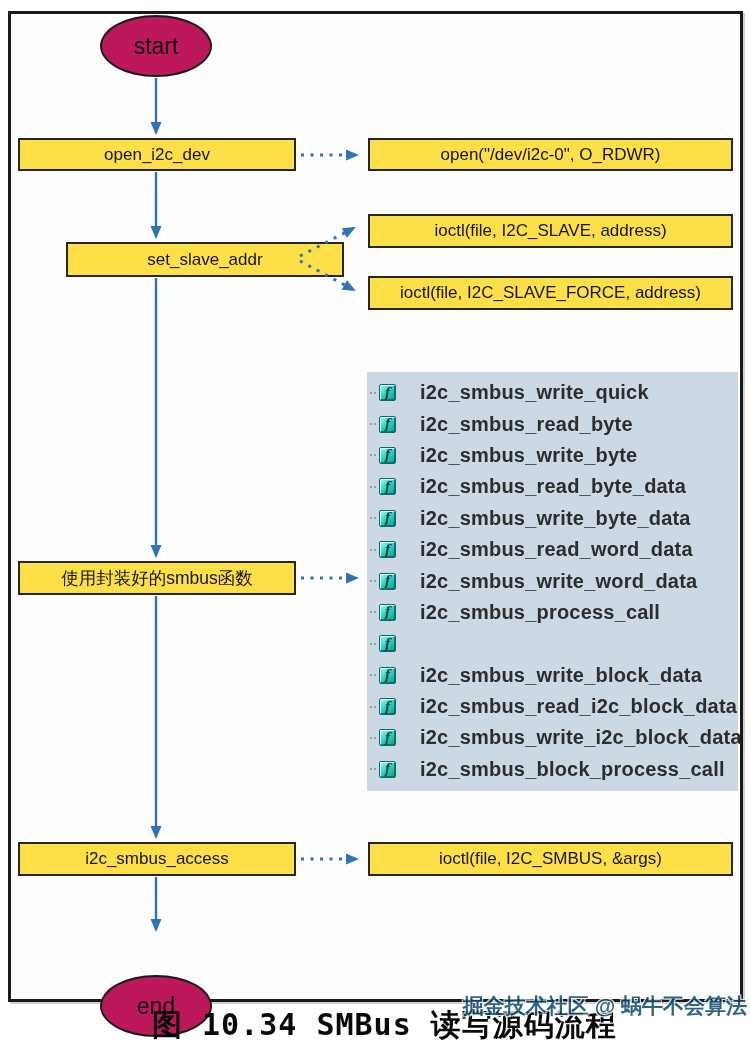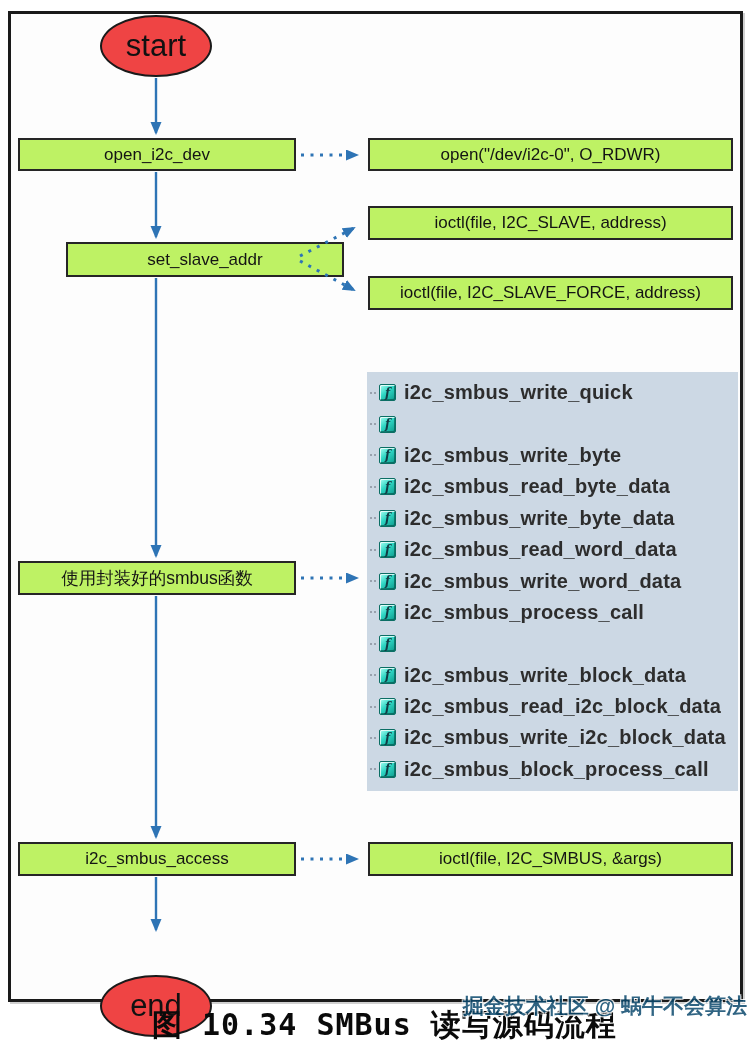--- a/index.html
+++ b/index.html
@@ -18,60 +18,60 @@
     position:absolute;left:8px;top:11px;width:735px;height:991px;
     border:3px solid #1a1a1a;background:#fdfdfd;
     box-shadow:2px 2px 0 rgba(150,150,150,.45);
   }
   .overlay{position:absolute;left:0;top:0;z-index:3;pointer-events:none;}
   .overlay .solid{stroke:var(--arrow);stroke-width:2.4;fill:none;}
   .overlay .dotted{stroke:var(--arrow);stroke-width:3;fill:none;stroke-dasharray:3 6.5;}
   .overlay marker path{fill:var(--arrow);}
   .terminal{
     position:absolute;left:100px;width:112px;height:62px;z-index:2;
-    border:2.5px solid #1a1a1a;border-radius:50%;background:#ef4444;
+    border:2.5px solid #1a1a1a;border-radius:50%;background:#be185d;
     display:flex;align-items:center;justify-content:center;
-    font-size:31px;color:#111;
+    font-size:23px;color:#111;
   }
   .t-start{top:15px;}
   .t-end{top:975px;}
   .pbox{
-    position:absolute;z-index:2;border:2px solid var(--box-border);background:#bef264;
+    position:absolute;z-index:2;border:2px solid var(--box-border);background:#fde047;
     display:flex;align-items:center;justify-content:center;
     font-size:17px;color:#141414;white-space:nowrap;
   }
   .lbox{left:18px;width:278px;}
   .rbox{left:368px;width:365px;}
   .b-open{top:138px;height:33px;}
   .b-setaddr{top:242px;height:35px;margin-left:48px;}
   .b-smbusfn{top:561px;height:34px;font-size:17.5px;border-width:2.5px;}
   .b-access{top:842px;height:34px;}
   .b-call-open{top:138px;height:33px;}
-  .b-call-slave{top:206px;height:34px;}
+  .b-call-slave{top:214px;height:34px;}
   .b-call-force{top:276px;height:34px;}
   .b-call-smbus{top:842px;height:34px;}
   .panel{
     position:absolute;left:367px;top:372px;width:371px;height:419px;z-index:1;
     background:var(--panel-bg);padding:5px 0 0 3px;
   }
   .fn-row{height:31.4px;display:flex;align-items:center;}
   .tree-dash{width:6px;border-top:2px dotted #98a1ad;margin-right:3px;flex:0 0 auto;}
   .fn-icon{
     width:17px;height:17px;flex:0 0 auto;border-radius:2px;
     background:linear-gradient(140deg,#a9fff3 0%,var(--icon-teal) 45%,#0e9c8d 100%);
     border:1px solid #0b6e64;
     box-shadow:inset 1px 1px 0 rgba(255,255,255,.75),inset -1px -1px 0 rgba(0,70,62,.55);
     display:flex;align-items:center;justify-content:center;margin-right:8px;
   }
   .fn-glyph{
     font-family:"DejaVu Serif",serif;font-style:italic;font-weight:bold;
     font-size:12px;line-height:1;color:#123a44;
   }
   .fn-label{
-    font-size:20px;font-weight:bold;color:#2d2d2d;letter-spacing:.2px;white-space:nowrap;
+    font-size:20px;font-weight:bold;color:#2d2d2d;letter-spacing:.2px;white-space:nowrap;margin-left:16px;
   }
   .caption{
     position:absolute;left:152px;top:1005px;z-index:4;white-space:nowrap;
     font-family:"DejaVu Sans Mono",monospace;font-weight:bold;
     font-size:30px;color:#0a0a0a;letter-spacing:1px;
   }
   .watermark{
     position:absolute;top:992px;right:3px;z-index:5;white-space:nowrap;
     font-size:21px;font-weight:bold;color:#0c4a6e;opacity:.85;
     text-shadow:1px 1px 0 rgba(255,255,255,.95),-1px -1px 0 rgba(255,255,255,.95),
@@ -123,20 +123,21 @@
           <span class="fn-glyph">f</span>
         </span>
         <span class="fn-label">i2c_smbus_write_quick</span>
       </div>
 
       <div class="fn-row">
         <span class="tree-dash"></span>
         <span class="fn-icon">
           <span class="fn-glyph">f</span>
         </span>
+        <span class="fn-label">i2c_smbus_read_byte</span>
       </div>
 
       <div class="fn-row">
         <span class="tree-dash"></span>
         <span class="fn-icon">
           <span class="fn-glyph">f</span>
         </span>
         <span class="fn-label">i2c_smbus_write_byte</span>
       </div>
 

